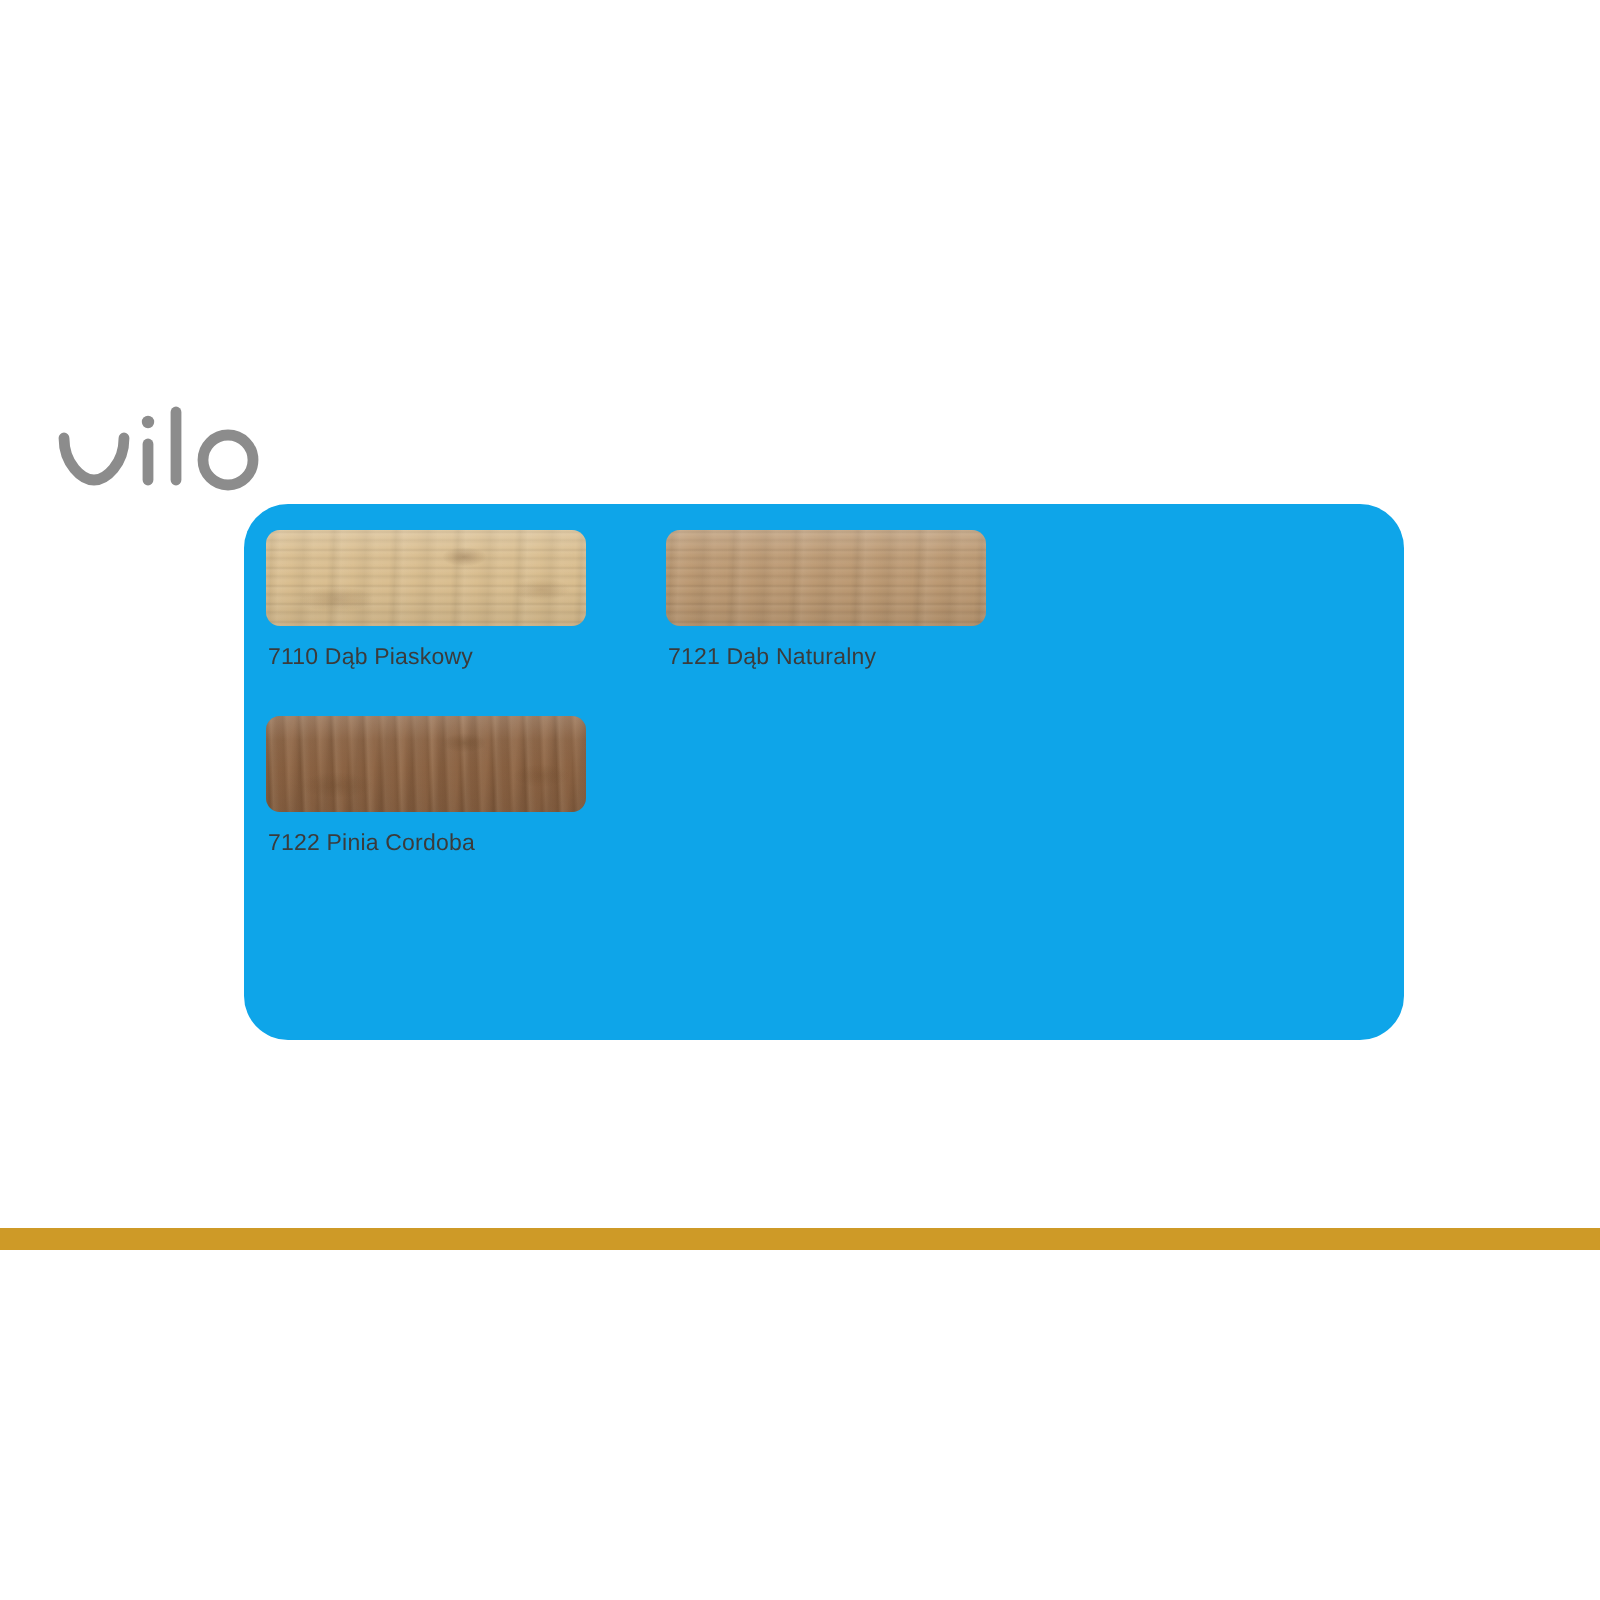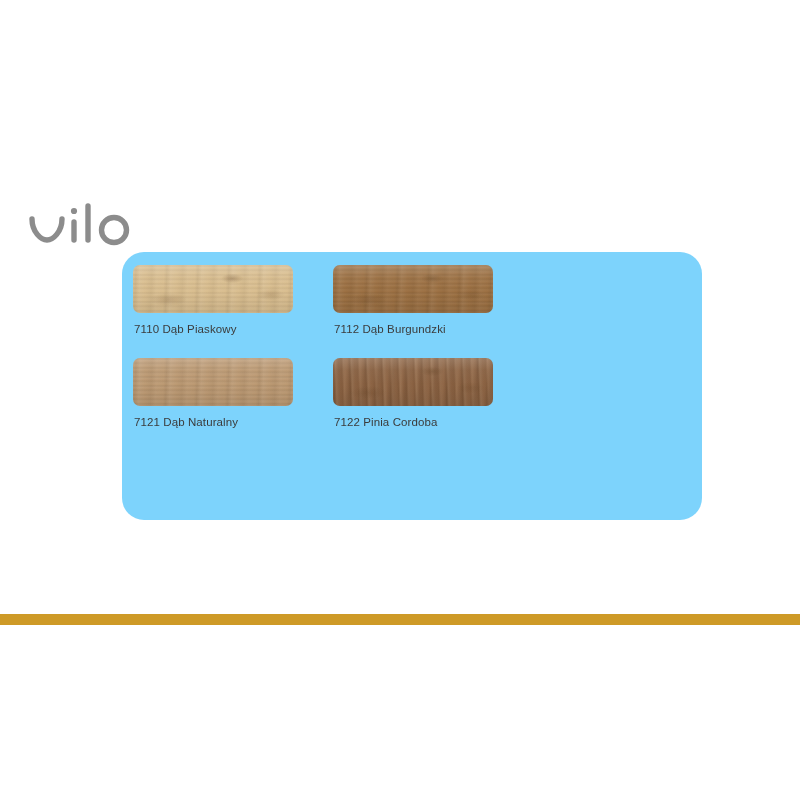--- a/index.html
+++ b/index.html
@@ -25,21 +25,21 @@
   }
   #brand-logo svg { display: block; }
 
   
   #swatch-card {
     position: absolute;
     left: 122px;
     top: 252px;
     width: 580px;
     height: 268px;
-    background: #7dd3fc;
+    background: #0ea5e9;
     border-radius: 22px;
     box-sizing: border-box;
   }
 
   .swatch-grid {
     position: absolute;
     left: 11px;
     top: 13px;
     width: 560px;
     display: flex;
@@ -181,29 +181,20 @@
       <div class="swatch-chip" style="background-color:#d9bd8e">
         <span class="grain streaks"></span>
         <span class="grain lines"></span>
         <span class="grain knots"></span>
         <span class="grain sheen"></span>
       </div>
       <div class="swatch-label">7110 Dąb Piaskowy</div>
     </div>
 
 
-    <div class="swatch-cell">
-      <div class="swatch-chip" style="background-color:#9b6f41">
-        <span class="grain streaks"></span>
-        <span class="grain lines"></span>
-        <span class="grain knots"></span>
-        <span class="grain sheen"></span>
-      </div>
-      <div class="swatch-label">7112 Dąb Burgundzki</div>
-    </div>
 
 
 
     <div class="swatch-cell">
       <div class="swatch-chip" style="background-color:#bb9871">
         <span class="grain streaks"></span>
         <span class="grain lines"></span>
         <span class="grain sheen"></span>
       </div>
       <div class="swatch-label">7121 Dąb Naturalny</div>

